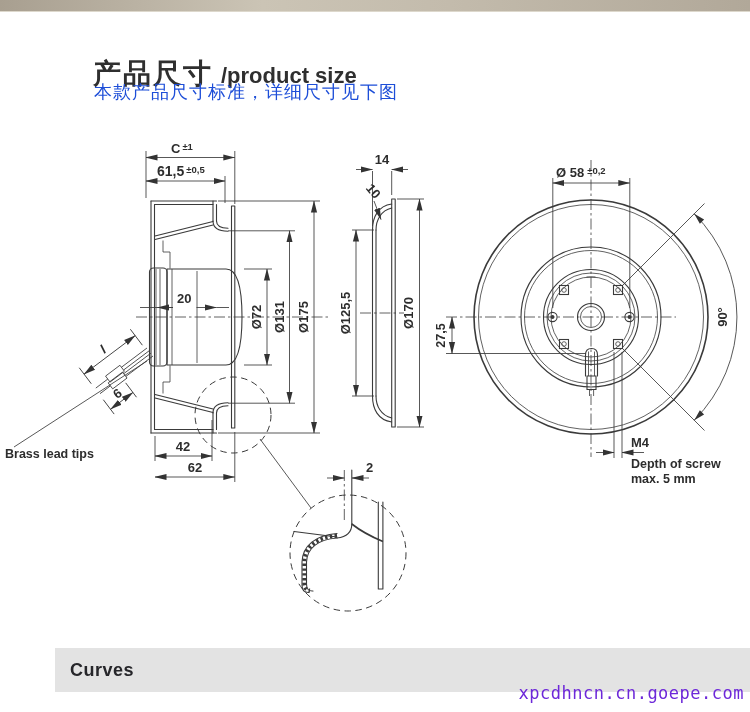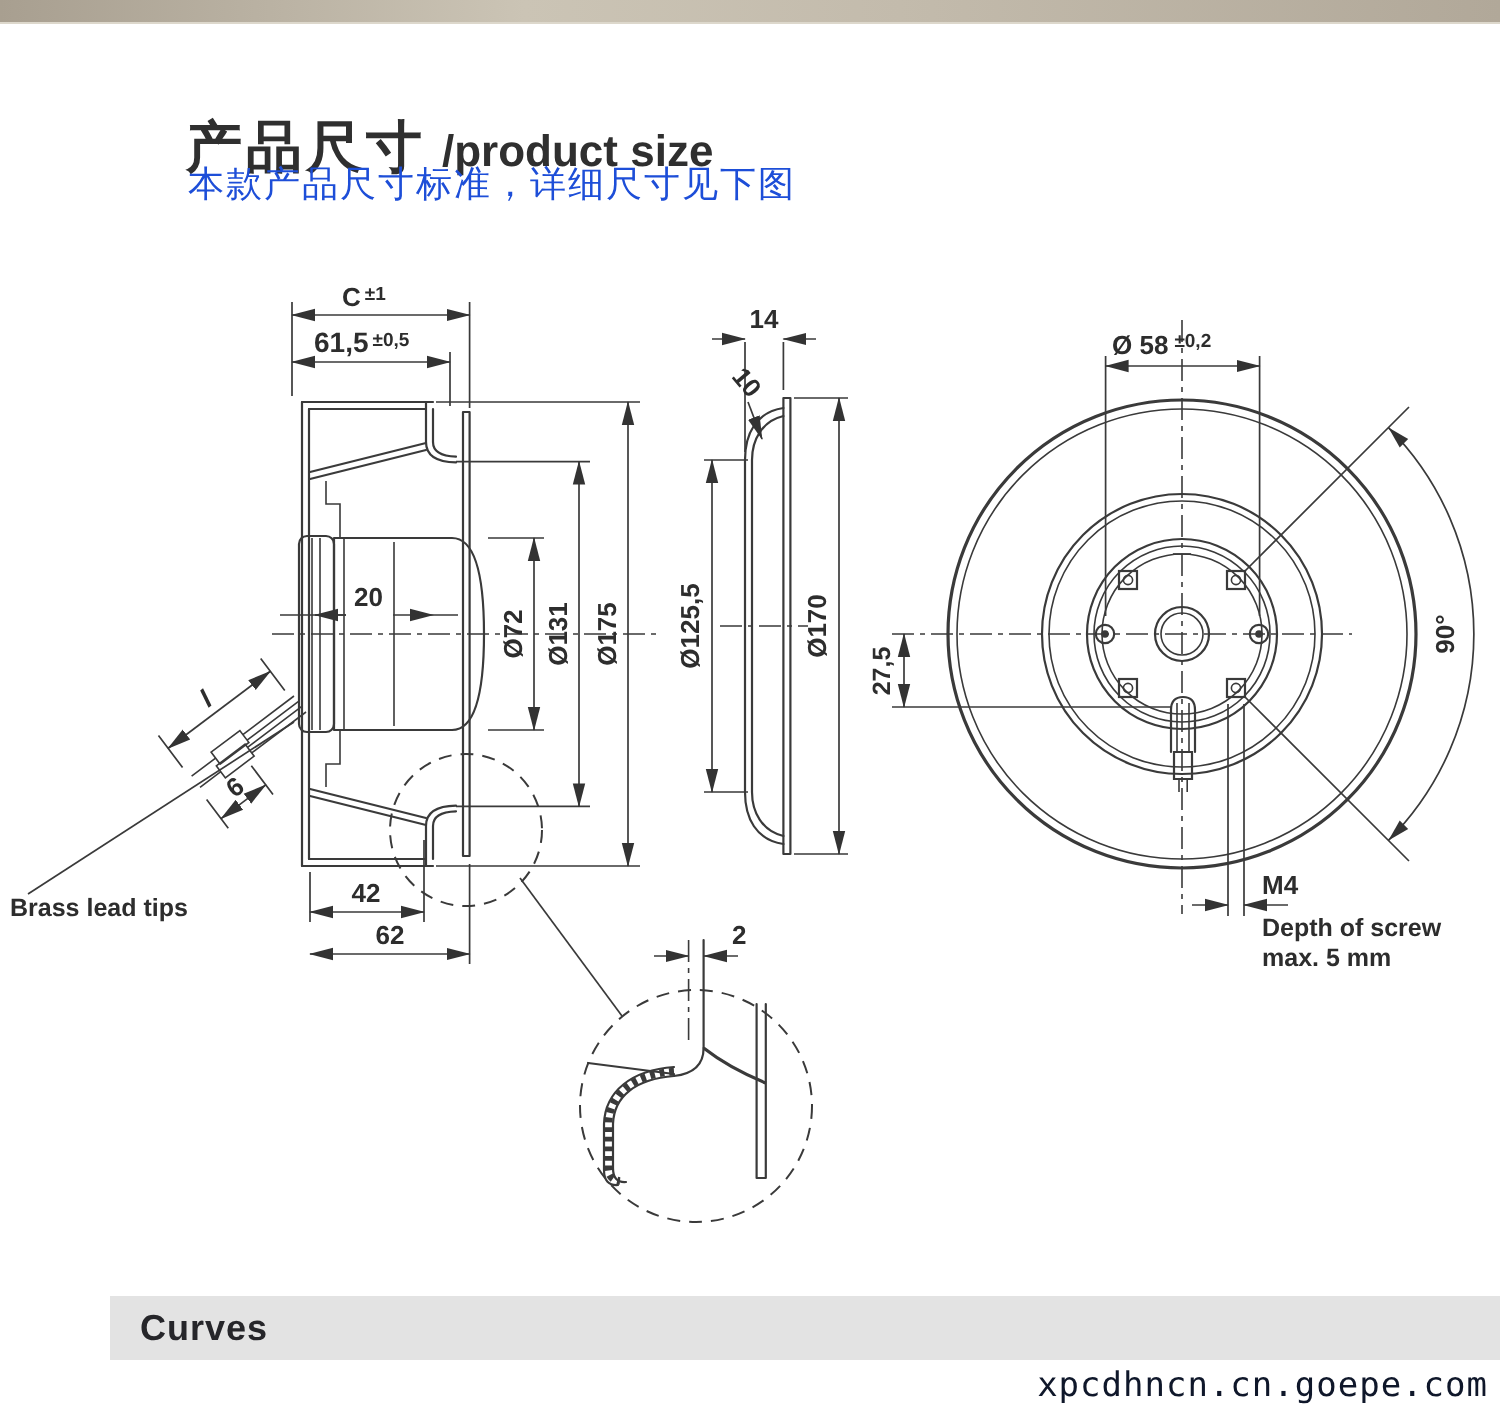--- a/index.html
+++ b/index.html
@@ -20,27 +20,27 @@
   .t13{font-size:13px;} .t14{font-size:14px;} .t12{font-size:12.5px;}
   .tol{font-size:9.5px;}
   .p{stroke:#3a3a3a;stroke-width:1.1;fill:none;stroke-linecap:round;}
   .p08{stroke:#3a3a3a;stroke-width:0.8;fill:none;}
   .p2{stroke:#3a3a3a;stroke-width:1.6;fill:none;}
   .d{stroke:#3a3a3a;stroke-width:0.85;fill:none;}
   .cl{stroke:#3a3a3a;stroke-width:0.8;fill:none;stroke-dasharray:11 3 2.5 3;}
   .dc{stroke:#3a3a3a;stroke-width:1;fill:none;stroke-dasharray:6.5 4.5;}
   .hatch{stroke:#3a3a3a;stroke-width:3.8;fill:none;stroke-dasharray:2.4 2.4;}
   .curvesbar{
-    position:absolute;left:55px;top:648px;width:695px;height:32px;
+    position:absolute;left:55px;top:648px;width:695px;height:44px;
     background:#e3e3e3;display:flex;align-items:center;
   }
   .curvesbar .ct{font-size:18px;font-weight:bold;color:#26262a;margin-left:15px;letter-spacing:0.5px;}
   .wm{
     position:absolute;right:6px;top:683px;font-family:"DejaVu Sans Mono",monospace;
-    font-size:17px;color:#0f172a;letter-spacing:0.5px;
+    font-size:17px;color:#6d28d9;letter-spacing:0.5px;
   }
 </style>
 </head>
 <body>
 
 <div class="topstrip"></div>
 
 <div class="hdr">
   <span class="zh">产品尺寸</span><span class="en">/product size</span>
 </div>

